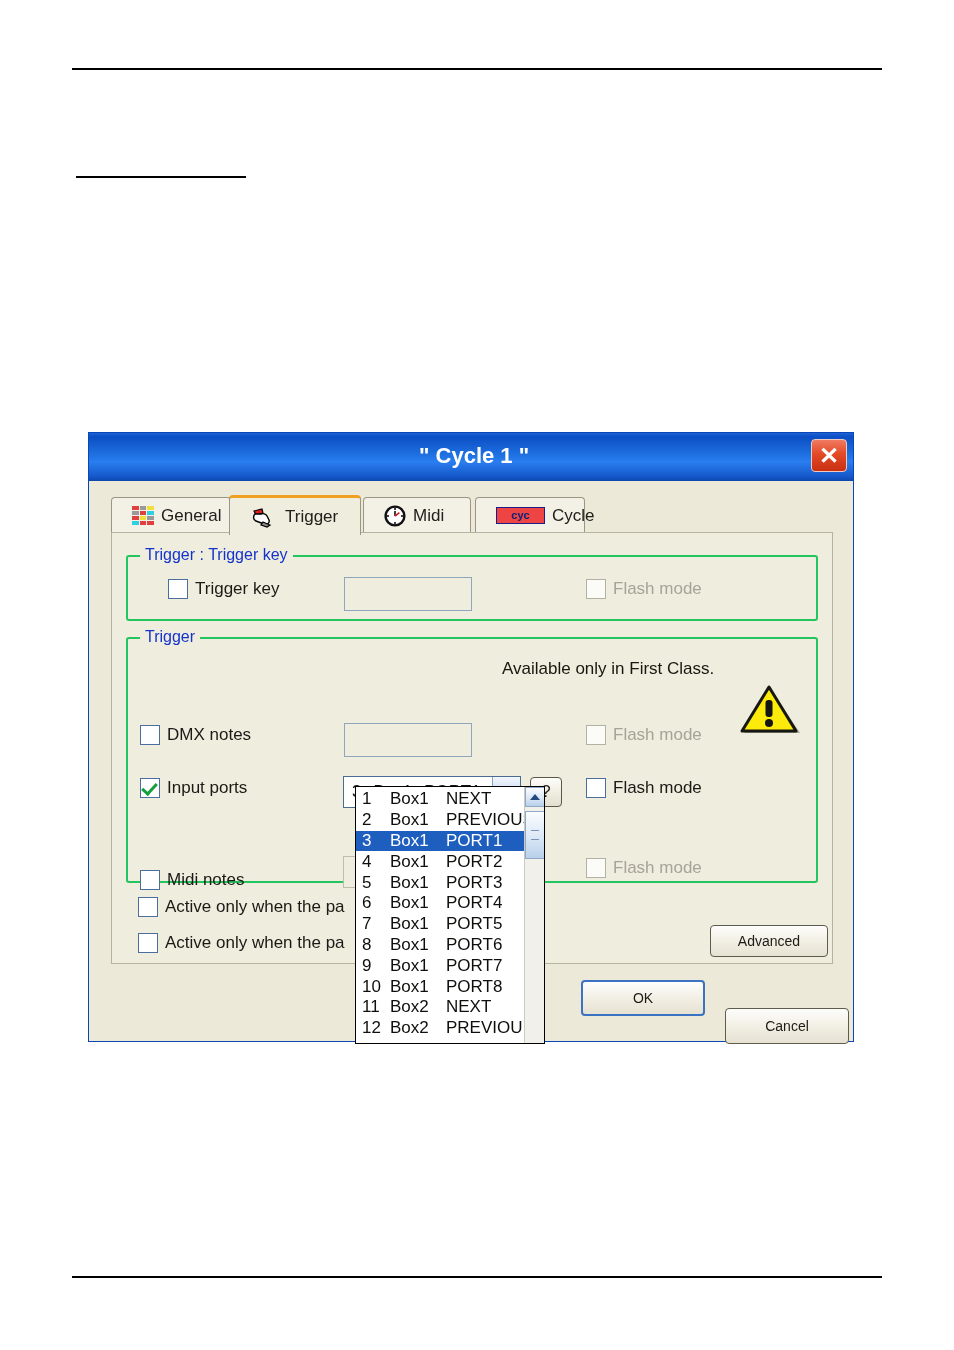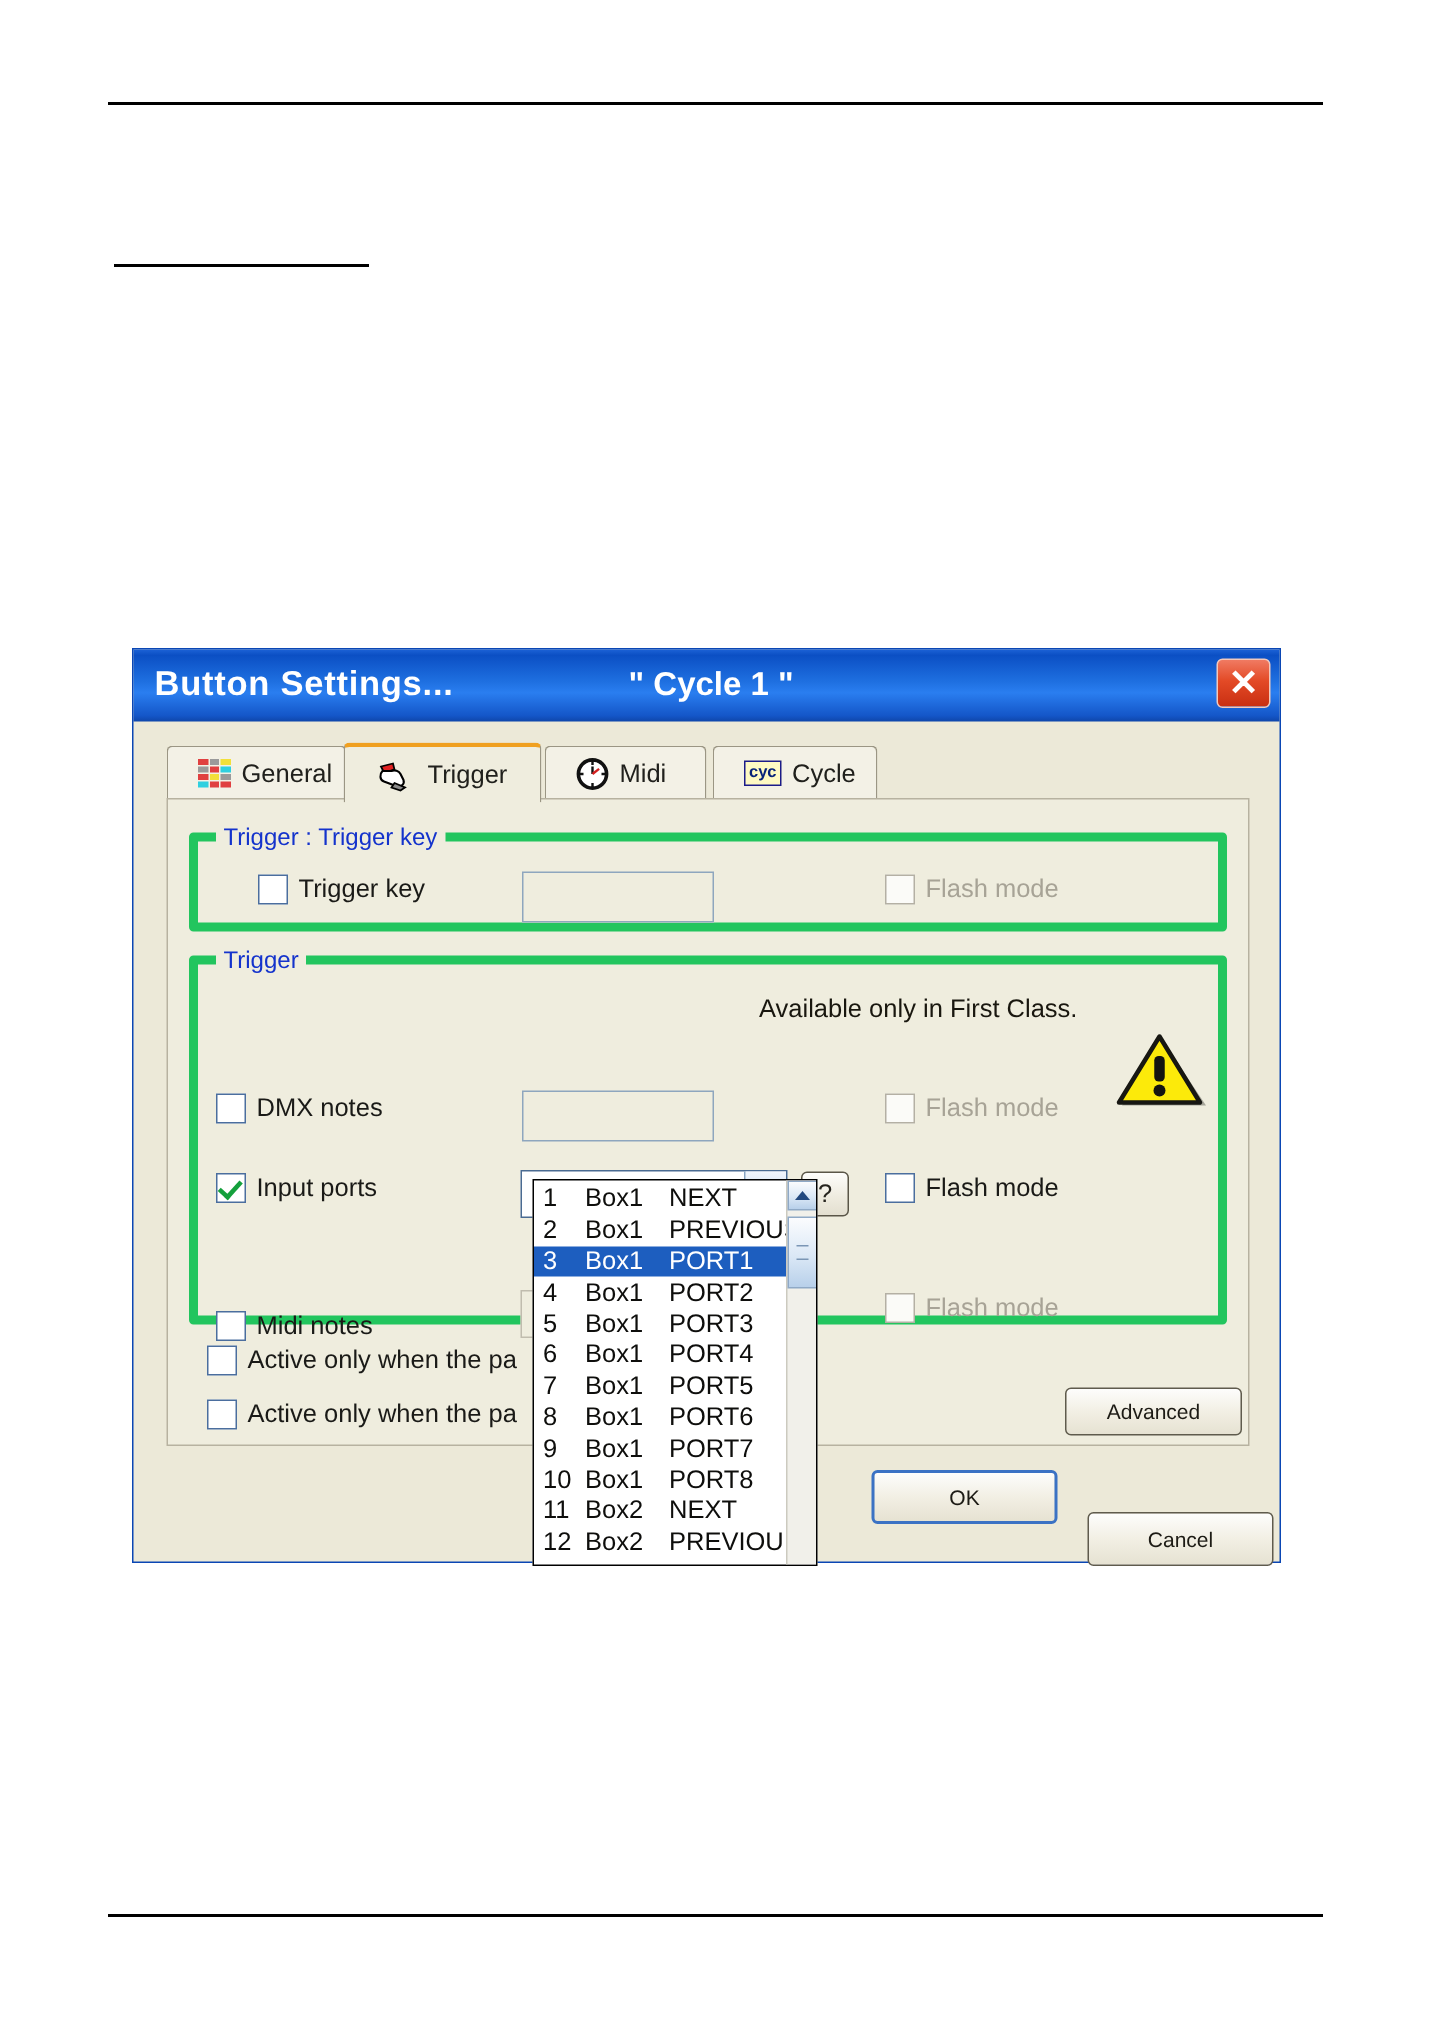--- a/index.html
+++ b/index.html
@@ -136,22 +136,22 @@
     grid-template-columns: repeat(3, 1fr);
     grid-template-rows: repeat(4, 1fr);
     gap: 1px;
     flex: none;
   }
   .ico-general i { display:block; }
 
   .ico-trigger { width: 28px; height: 24px; flex:none; }
   .ico-time    { width: 22px; height: 22px; flex:none; }
   .ico-cycle {
-    width: 25px; height: 17px;
-    background: #fef9c3;
+    width: 49px; height: 17px;
+    background: #ef4444;
     border: 1px solid #1b1b8a;
     color: #08237a;
     font-size: 11px;
     font-weight: bold;
     line-height: 15px;
     text-align: center;
     box-sizing: border-box;
     flex: none;
   }
 
@@ -163,21 +163,21 @@
     width: 722px;
     height: 432px;
     background: #efedde;
     border: 1px solid #b7b2a0;
     box-sizing: border-box;
   }
 
   
   .group {
     position: absolute;
-    border: 6px solid #22c55e;
+    border: 2px solid #22c55e;
     border-radius: 3px;
     box-sizing: border-box;
     text-decoration: underline;
   }
   .group > .legend {
     position: absolute;
     top: -11px;
     left: 12px;
     padding: 0 5px;
     background: #efedde;
@@ -400,21 +400,20 @@
 </head>
 <body>
 
 <div class="page-rule rule-top"></div>
 <div class="short-underline"></div>
 <div class="page-rule rule-bottom"></div>
 
 <div class="dialog">
 
   <div class="titlebar">
-    <div class="titlebar-text">Button  Settings...</div>
     <div class="titlebar-subtitle">" Cycle 1 "</div>
     <div class="close-btn">✕</div>
   </div>
 
   <div class="tabstrip">
 
     <div class="tab tab-general">
       <span class="ico-general">
         <i style="background:#e04040"></i>
           <i style="background:#9a9a9a"></i>

